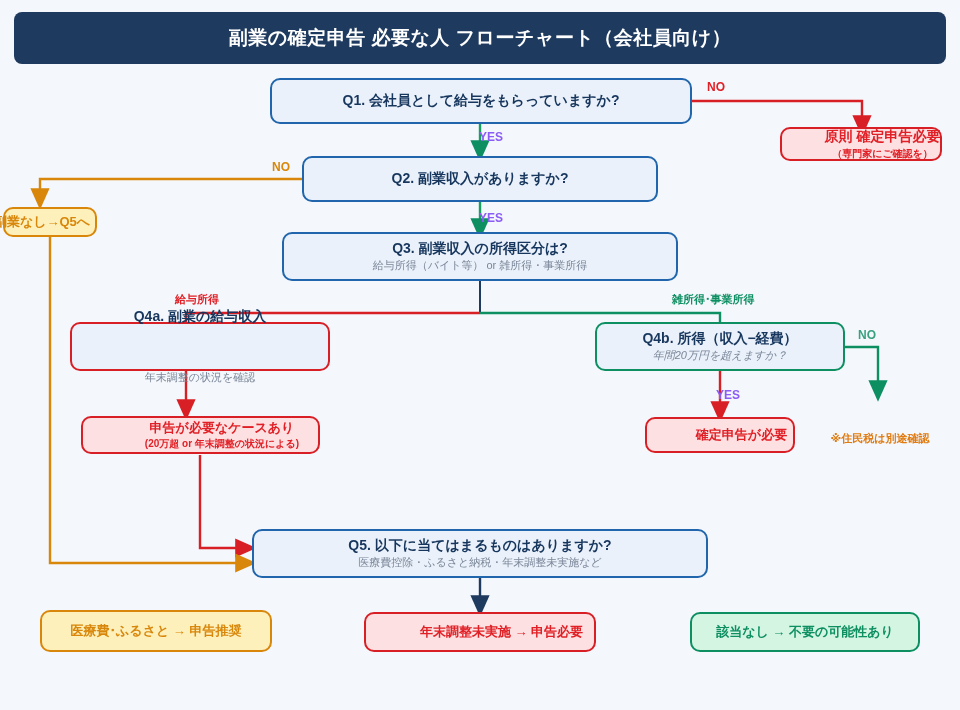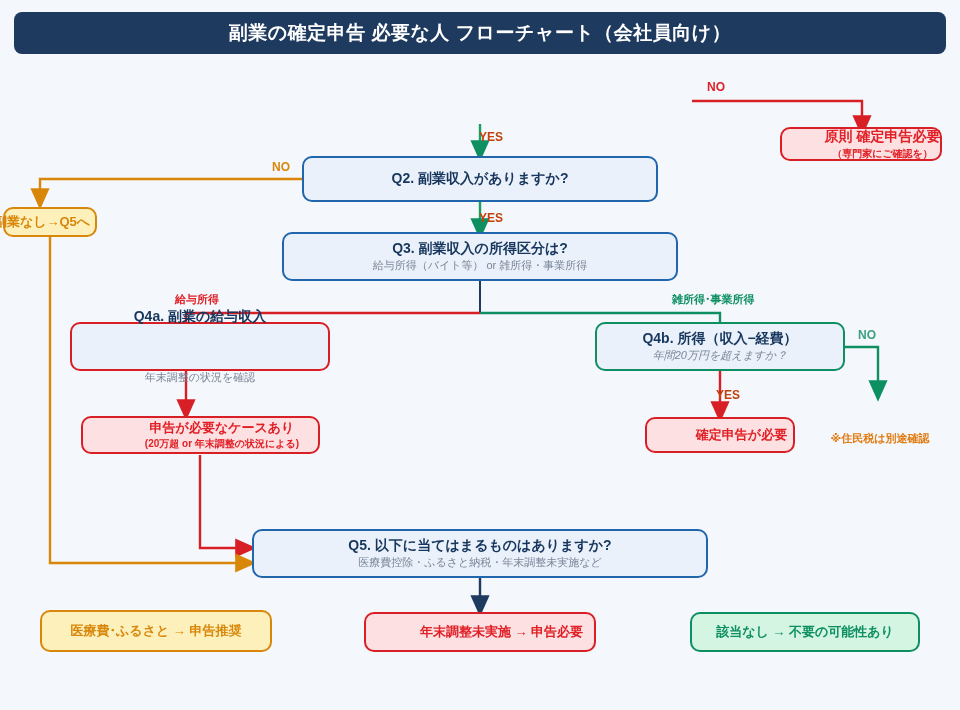--- a/index.html
+++ b/index.html
@@ -6,21 +6,21 @@
   body{
     width:960px;height:710px;
     background:#f4f7fb;
     font-family:"Liberation Sans","DejaVu Sans",sans-serif;
     overflow:hidden;position:relative;
   }
   #canvas{position:absolute;inset:0;width:960px;height:710px;}
 
   
   .header-bar{
-    position:absolute;left:14px;top:12px;width:932px;height:42px;
+    position:absolute;left:14px;top:12px;width:932px;height:52px;
     background:#1e3a5f;border-radius:8px;
     display:flex;align-items:center;justify-content:center;
   }
   .header-title{
     color:#ffffff;font-size:19px;font-weight:bold;letter-spacing:.5px;
     white-space:nowrap;
   }
 
   
   svg.links{position:absolute;left:0;top:0;width:960px;height:710px;overflow:visible;}
@@ -68,21 +68,21 @@
 
   .note-orange{
     position:absolute;font-size:11px;font-weight:bold;color:#e07b12;
     white-space:nowrap;text-align:center;
   }
 
   
   .elabel{
     position:absolute;font-size:12px;font-weight:bold;white-space:nowrap;
   }
-  .el-yes{color:#c2410c;}
+  .el-yes{color:#8b5cf6;}
   .el-no-red{color:#e02026;}
   .el-no-orange{color:#d9870b;}
   .el-no-green{color:#3aa17e;}
   .el-red{color:#e02026;}
   .el-green{color:#0d8f62;}
 </style>
 </head>
 <body>
 
 <div id="canvas">
@@ -127,20 +127,23 @@
 
     <path d="M845,347 L878,347 L878,391" fill="none" stroke="#0d8f62" stroke-width="2.4" marker-end="url(#ar-green)"></path>
 
     <path d="M200,455 L200,548 L246,548" fill="none" stroke="#d81f26" stroke-width="2.4" marker-end="url(#ar-red)"></path>
 
     <path d="M50,237 L50,563 L246,563" fill="none" stroke="#d9870b" stroke-width="2.4" marker-end="url(#ar-orange)"></path>
 
     <path d="M480,578 L480,606" fill="none" stroke="#1e3a5f" stroke-width="2.4" marker-end="url(#ar-navy)"></path>
   </svg>
 
+  <div class="node q" style="left:270px;top:78px;width:422px;height:46px;">
+    <div class="ttl">Q1. 会社員として給与をもらっていますか?</div>
+  </div>
 
   <div class="node r-red" style="left:780px;top:127px;width:162px;height:34px;overflow:visible;">
     <div class="ttl">原則 確定申告必要</div>
     <div class="sub" style="font-size:10px;">（専門家にご確認を）</div>
   </div>
 
   <div class="node q" style="left:302px;top:156px;width:356px;height:46px;">
     <div class="ttl">Q2. 副業収入がありますか?</div>
   </div>
 

